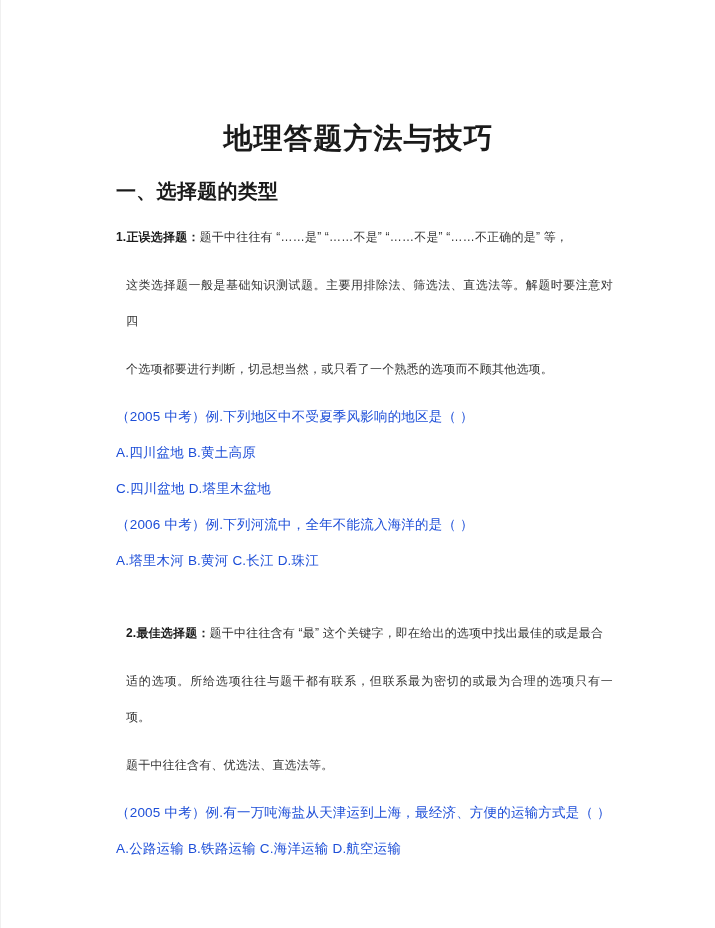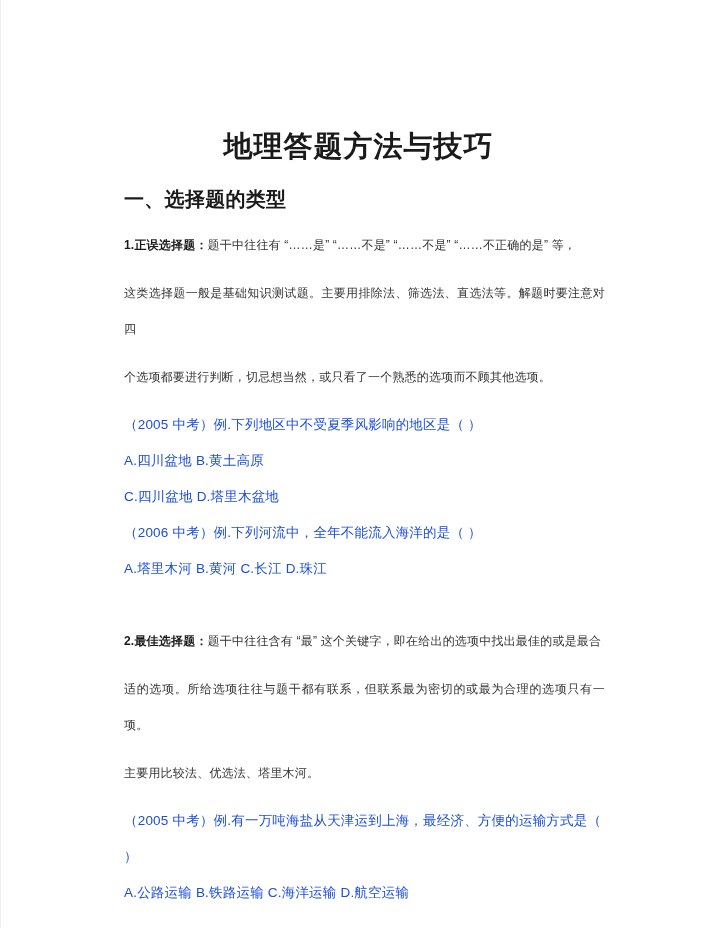--- a/index.html
+++ b/index.html
@@ -15,21 +15,21 @@
     color: #262626;
     overflow: hidden;
     position: relative;
     box-sizing: border-box;
     border-left: 1px solid #f0f0f0;
   }
 
   .page {
     width: 715px;
     height: 928px;
-    padding: 16px;
+    padding: 8px;
     box-sizing: border-box;
     position: relative;
   }
 
   .doc-title {
     text-align: center;
     font-size: 29px;
     font-weight: bold;
     color: #1a1a1a;
     letter-spacing: 1px;
@@ -66,20 +66,21 @@
     font-size: 12px;
     line-height: 36px;
     color: #333333;
     margin-top: 18px;
     text-align: justify;
     text-justify: inter-ideograph;
     letter-spacing: 0.2px;
   }
   .para.tight {
     margin-top: 0;
+    margin-left: 10px;
   }
 
   .para b {
     font-weight: bold;
     color: #1a1a1a;
   }
 
   .qline {
     font-size: 13.5px;
     line-height: 36px;
@@ -123,20 +124,20 @@
 
     <div class="spacer"></div>
 
     <p class="para tight">
       <b>2.最佳选择题：</b><span>题干中往往含有 “最” 这个关键字，即在给出的选项中找出最佳的或是最合</span>
     </p>
     <p class="para tight">
       <span>适的选项。所给选项往往与题干都有联系，但联系最为密切的或最为合理的选项只有一项。</span>
     </p>
     <p class="para tight">
-      <span>主要用比较法、优选法、塔里木河。</span>
+      <span>题干中往往含有、优选法、直选法等。</span>
     </p>
 
     <div class="qline">（2005 中考）例.有一万吨海盐从天津运到上海，最经济、方便的运输方式是（ ）</div>
     <div class="qline">A.公路运输 B.铁路运输 C.海洋运输 D.航空运输</div>
 
   </div>
 </div>
 
 </body></html>

